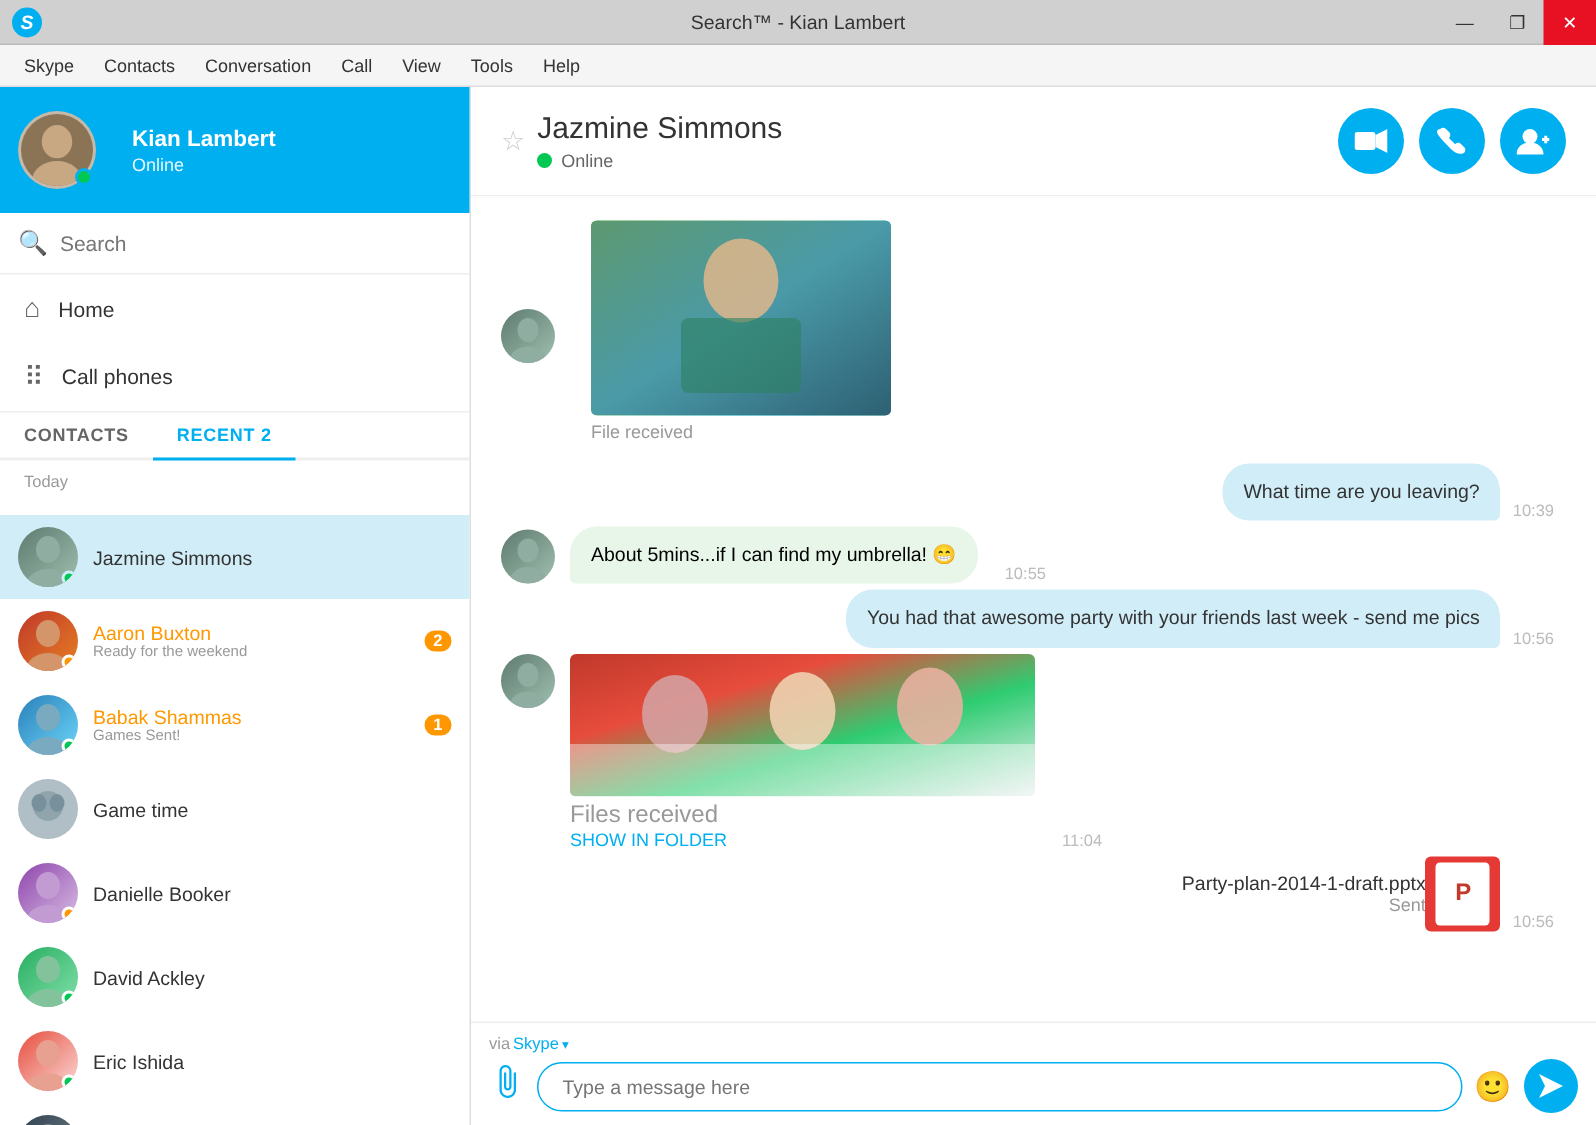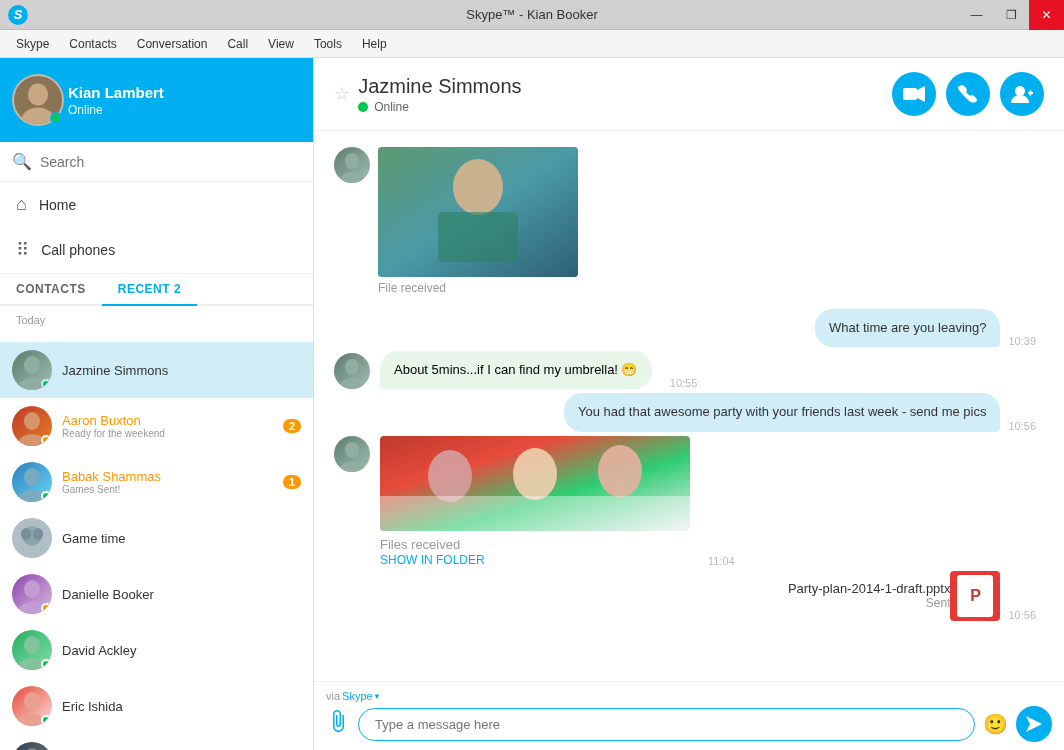--- a/index.html
+++ b/index.html
@@ -41,21 +41,21 @@
 
     
     #sidebar { width: 314px; background: #fff; border-right: 1px solid #ddd; display: flex; flex-direction: column; flex-shrink: 0; }
 
     
     #profile-area {
       background: #00aff0;
       padding: 16px 12px;
       display: flex;
       align-items: center;
-      gap: 4px;
+      gap: 24px;
       min-height: 80px;
     }
     #avatar-wrapper { position: relative; }
     #profile-avatar {
       width: 52px; height: 52px; border-radius: 50%; background: #8B7355;
       overflow: hidden; display: flex; align-items: center; justify-content: center;
       border: 2px solid rgba(255,255,255,0.5);
     }
     .online-dot {
       position: absolute; bottom: 2px; right: 2px;
@@ -145,21 +145,21 @@
     #chat-actions { display: flex; gap: 10px; }
     .chat-action-btn {
       width: 44px; height: 44px; border-radius: 50%; background: #00aff0;
       display: flex; align-items: center; justify-content: center;
       cursor: pointer; color: white; font-size: 20px;
     }
 
     
     #messages-area { flex: 1; overflow-y: auto; padding: 16px 20px; background: #fff; }
 
-    .img-message { display: flex; align-items: flex-start; gap: 8px; margin-bottom: 8px; }
+    .img-message { display: flex; align-items: center; gap: 24px; margin-bottom: 8px; }
     .msg-avatar { width: 36px; height: 36px; border-radius: 50%; background: #ccc; flex-shrink: 0; overflow: hidden; display: flex; align-items: center; justify-content: center; }
 
     .received-img-placeholder {
       width: 200px; height: 130px; background: linear-gradient(135deg, #4CAF50 0%, #81C784 40%, #00acc1 70%, #006064 100%);
       border-radius: 4px; overflow: hidden;
     }
 
     .msg-row { display: flex; align-items: flex-end; margin-bottom: 4px; }
     .msg-row.sent { justify-content: flex-end; }
 
@@ -216,21 +216,21 @@
   </style>
 </head>
 <body>
 
 <div id="titlebar">
   <div id="titlebar-left">
     <div class="skype-logo">
       <span style="font-style:italic;font-weight:bold;font-size:13px;color:white">S</span>
     </div>
   </div>
-  <span id="titlebar-title">Skype™ - Kian Booker</span>
+  <span id="titlebar-title">Search™ - Kian Lambert</span>
   <div id="titlebar-controls">
     <div class="titlebar-btn">—</div>
     <div class="titlebar-btn">❐</div>
     <div class="titlebar-btn close">✕</div>
   </div>
 </div>
 
 <div id="menubar">
   <span class="menu-item">Skype</span>
   <span class="menu-item">Contacts</span>
@@ -502,21 +502,21 @@
                 </defs>
                 <rect width="310" height="95" fill="url(#pg1)"></rect>
                 <ellipse cx="70" cy="40" rx="22" ry="26" fill="#d4a0a0" opacity="0.9"></ellipse>
                 <ellipse cx="155" cy="38" rx="22" ry="26" fill="#f0d0b0" opacity="0.9"></ellipse>
                 <ellipse cx="240" cy="35" rx="22" ry="26" fill="#e8b0a0" opacity="0.9"></ellipse>
                 <rect x="0" y="60" width="310" height="35" fill="rgba(255,255,255,0.4)"></rect>
               </svg>
             </div>
           </div>
           <div style="margin-top:4px;">
-            <span style="font-size:13px;color:#999;">Files received</span>
+            <span style="font-size:16px;color:#999;">Files received</span>
           </div>
           <div style="font-size:12px;color:#00aff0;cursor:pointer;">SHOW IN FOLDER</div>
         </div>
         <span class="msg-time" style="margin-top:80px;">11:04</span>
       </div>
 
       <div style="display:flex;justify-content:flex-end;align-items:center;gap:0;margin-bottom:8px;">
         <div class="file-info">
           <div class="file-name">Party-plan-2014-1-draft.pptx</div>
           <div class="file-sent">Sent</div>

